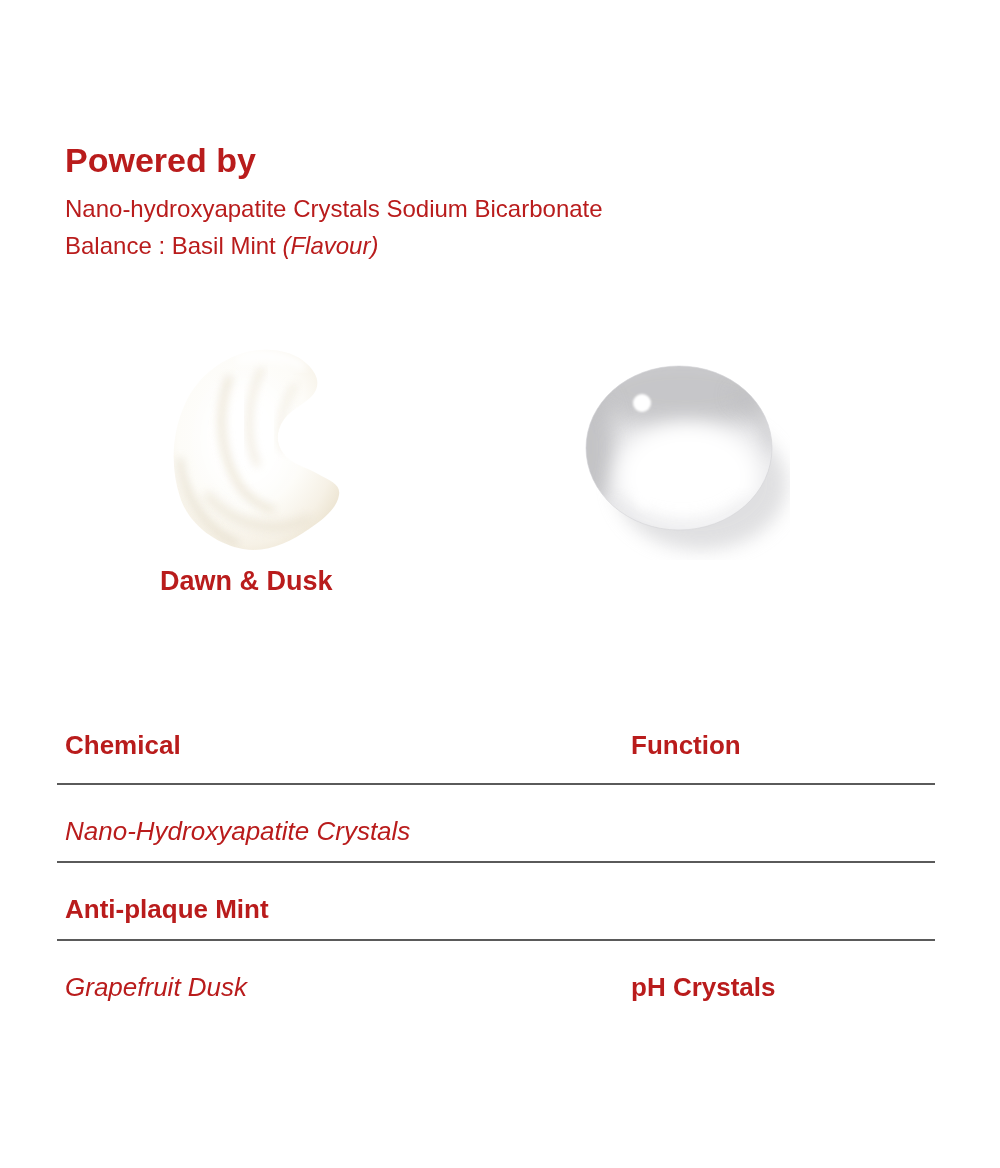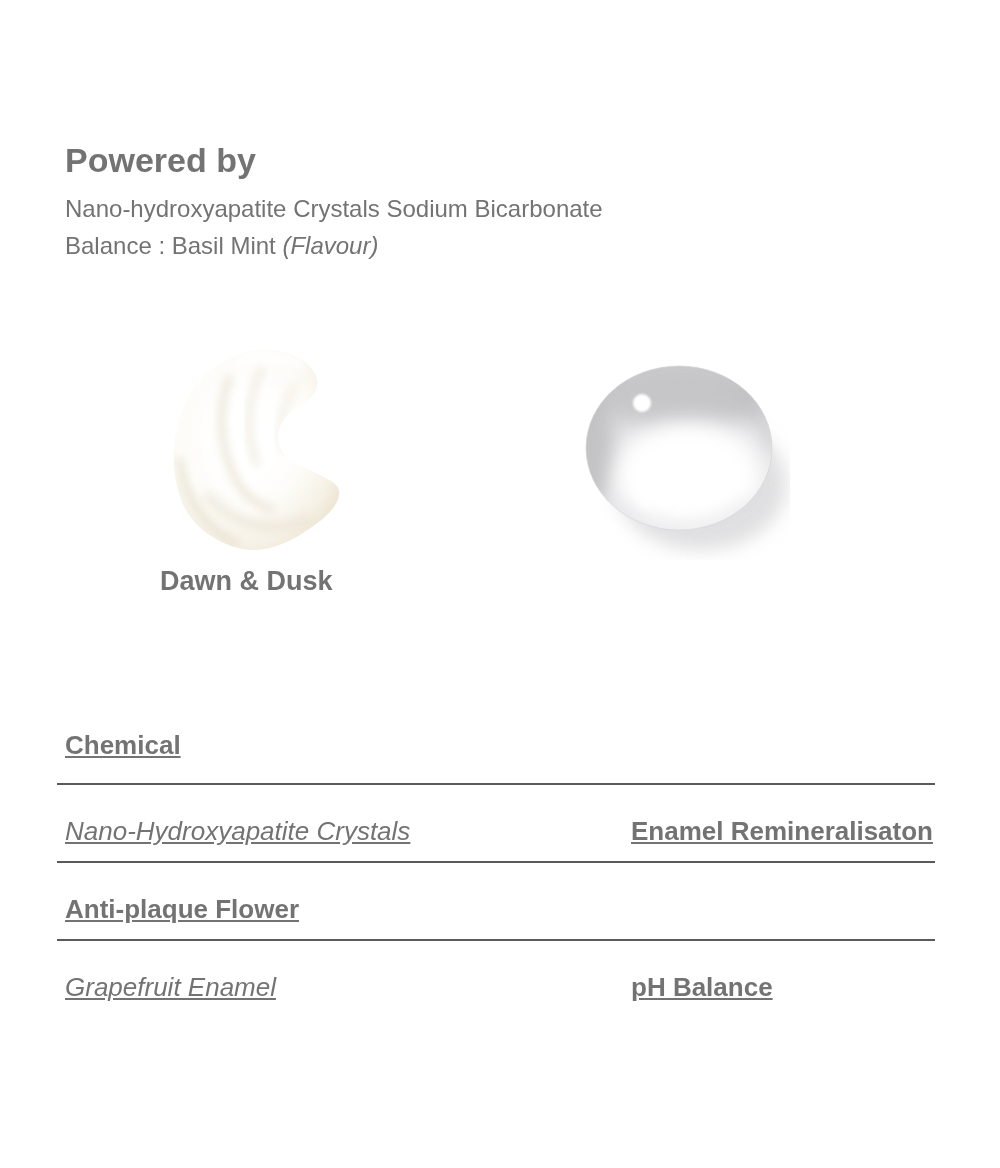--- a/index.html
+++ b/index.html
@@ -1,21 +1,21 @@
 <!DOCTYPE html>
 <html><head>
 <meta charset="utf-8">
 <style>
   html,body{margin:0;padding:0;background:#ffffff;}
   .page{
     position:relative;
     width:1000px;
     height:1168px;
     background:#ffffff;
-    color:#737373;
+    color:#b91c1c;
     font-family:"Liberation Sans", sans-serif;
     overflow:hidden;
   }
   
   .intro{position:absolute;left:65px;top:142px;width:870px;}
   .intro h1{
     margin:0;
     font-size:34px;
     font-weight:700;
     line-height:1.1;
@@ -42,21 +42,21 @@
   .caption-cream{left:160px;width:212px;}
   .caption-gel{left:582px;width:202px;}
   
   .ing-table{position:absolute;left:57px;top:717px;width:878px;}
   .ing-row{
     display:grid;
     grid-template-columns:566px 1fr;
     align-items:center;
     font-size:26px;
   }
-  .ing-row > div{padding-left:8px;text-decoration:underline;}
+  .ing-row > div{padding-left:8px;}
   .ing-header{
     height:68px;
     padding-bottom:10px;
     box-sizing:border-box;
     border-bottom:2px solid #5a5a5a;
     font-weight:700;
   }
   .ing-data{
     height:78px;
     padding-top:16px;
@@ -150,27 +150,27 @@
         <ellipse cx="62" cy="120" rx="10" ry="28" fill="#ffffff" opacity="0.7" filter="url(#gb5)"></ellipse>
         <circle cx="59" cy="41" r="9" fill="#ffffff" filter="url(#gb1)"></circle>
       </g>
       <ellipse cx="96" cy="86" rx="93" ry="82" fill="none" stroke="#d4d4d7" stroke-width="1" opacity="0.6"></ellipse>
     </svg>
   </figure>
 
   <div class="ing-table">
     <div class="ing-row ing-header">
       <div>Chemical</div>
+      <div>Function</div>
     </div>
     <div class="ing-row ing-data">
       <div class="cell-chemical">Nano-Hydroxyapatite Crystals</div>
-      <div class="cell-function">Enamel Remineralisaton</div>
     </div>
     <div class="ing-row ing-data">
-      <div class="cell-function">Anti-plaque Flower</div>
+      <div class="cell-function">Anti-plaque Mint</div>
     </div>
     <div class="ing-row ing-data last">
-      <div class="cell-chemical">Grapefruit Enamel</div>
-      <div class="cell-function">pH Balance</div>
+      <div class="cell-chemical">Grapefruit Dusk</div>
+      <div class="cell-function">pH Crystals</div>
     </div>
   </div>
 
 </div>
 
 </body></html>

